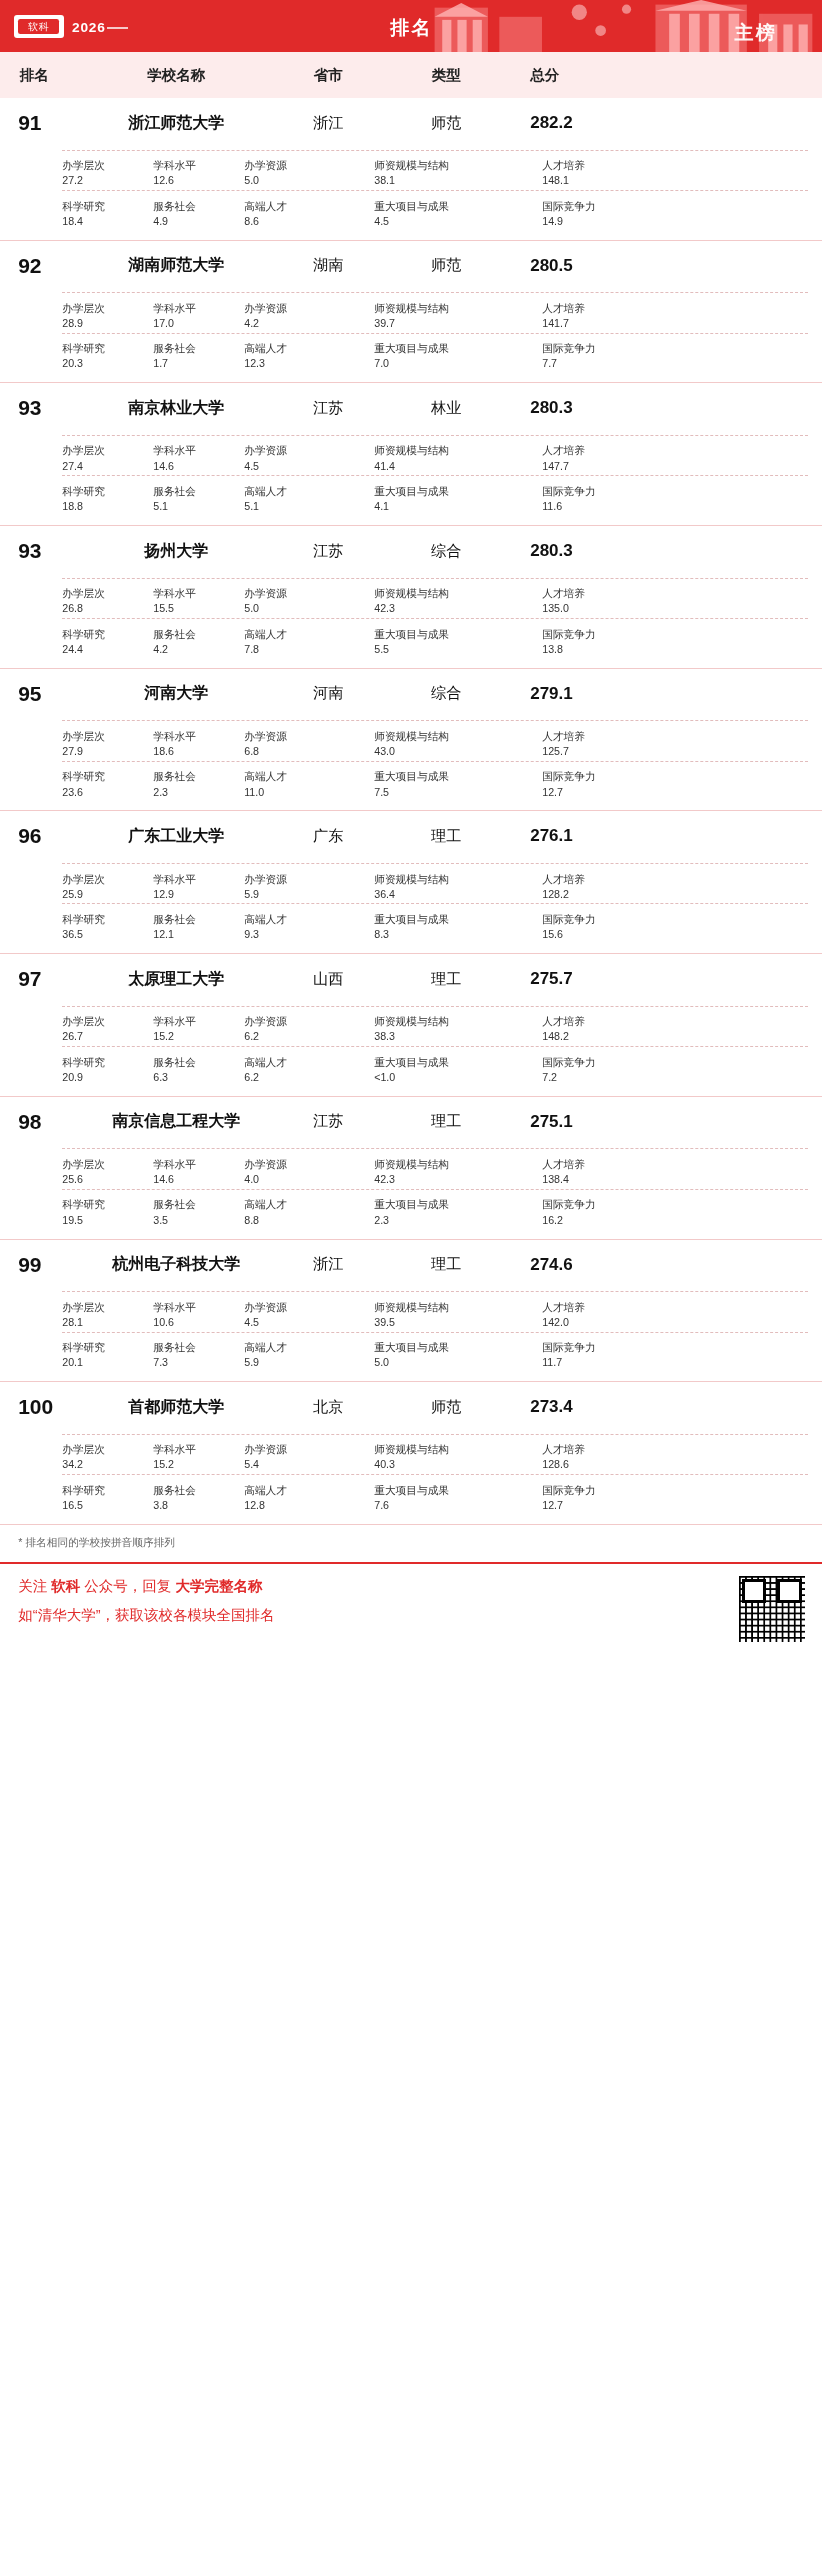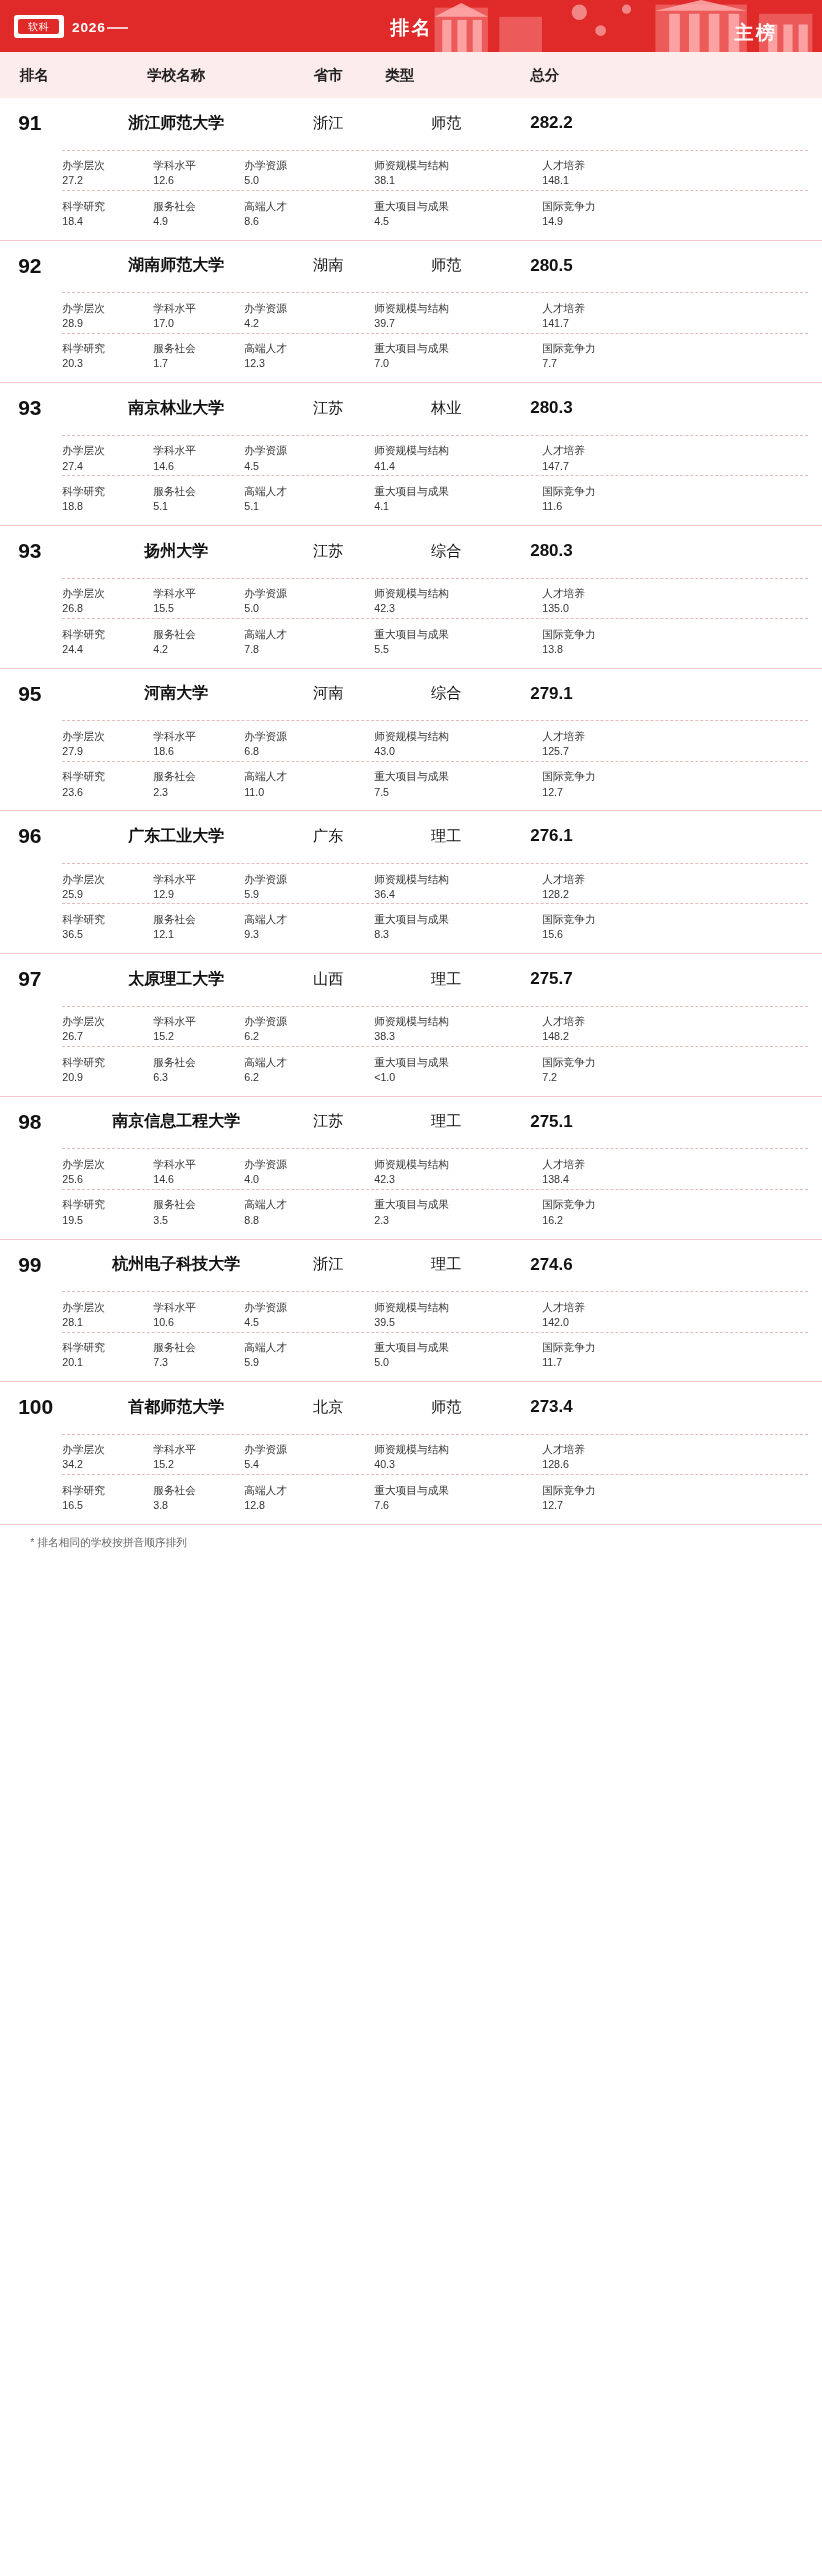--- a/index.html
+++ b/index.html
@@ -91,21 +91,21 @@
     padding: 0 15.2px;
   }
   .thead div {
     font-size: 14.5px;
     color: #222;
     font-weight: bold;
   }
   .col-rank   { width: 66px;  text-align: left; padding-left: 4.6px;}
   .col-name   { width: 190px; text-align: center; }
   .col-prov   { width: 114px; text-align: center; }
-  .col-type   { width: 122px; }
+  .col-type   { width: 122px; text-align: center; }
   .col-score  { width: 145px; text-align: left; padding-left: 23px;}
 
   
   .row {
     border-bottom: 0.8px solid #f2c9c9;
     padding: 0 15.2px;
   }
   .row-main {
     display: flex;
     align-items: center;
@@ -175,21 +175,20 @@
     font-size: 10.7px;
     color: #333;
     line-height: 15.2px;
   }
 
   
   .footnote {
     padding: 10.7px 18.3px 12.2px 18.3px;
     font-size: 10.7px;
     color: #666;
-    margin-left: 12px;
   }
 
   
   .footer {
     border-top: 2.3px solid #e02a2a;
     padding: 13.7px 18.3px 15.2px 18.3px;
     position: relative;
     min-height: 84px;
   }
   .footer-line1 {
@@ -821,15 +820,22 @@
               <div class="m-label">国际竞争力</div>
               <div class="m-val">12.7</div>
             </div>
           </div>
         </div>
       </div>
     </div>
 
   <div class="footnote">* 排名相同的学校按拼音顺序排列</div>
 
+  <div class="footer">
+    <div class="footer-line1">
+      <span>关注 </span><span class="strong">软科</span><span> 公众号，回复 </span><span class="strong">大学完整名称</span>
+    </div>
+    <div class="footer-line2">如“清华大学”，获取该校各模块全国排名</div>
+    <div class="qr"></div>
+  </div>
 
 </div>
 
 
 </body></html>

